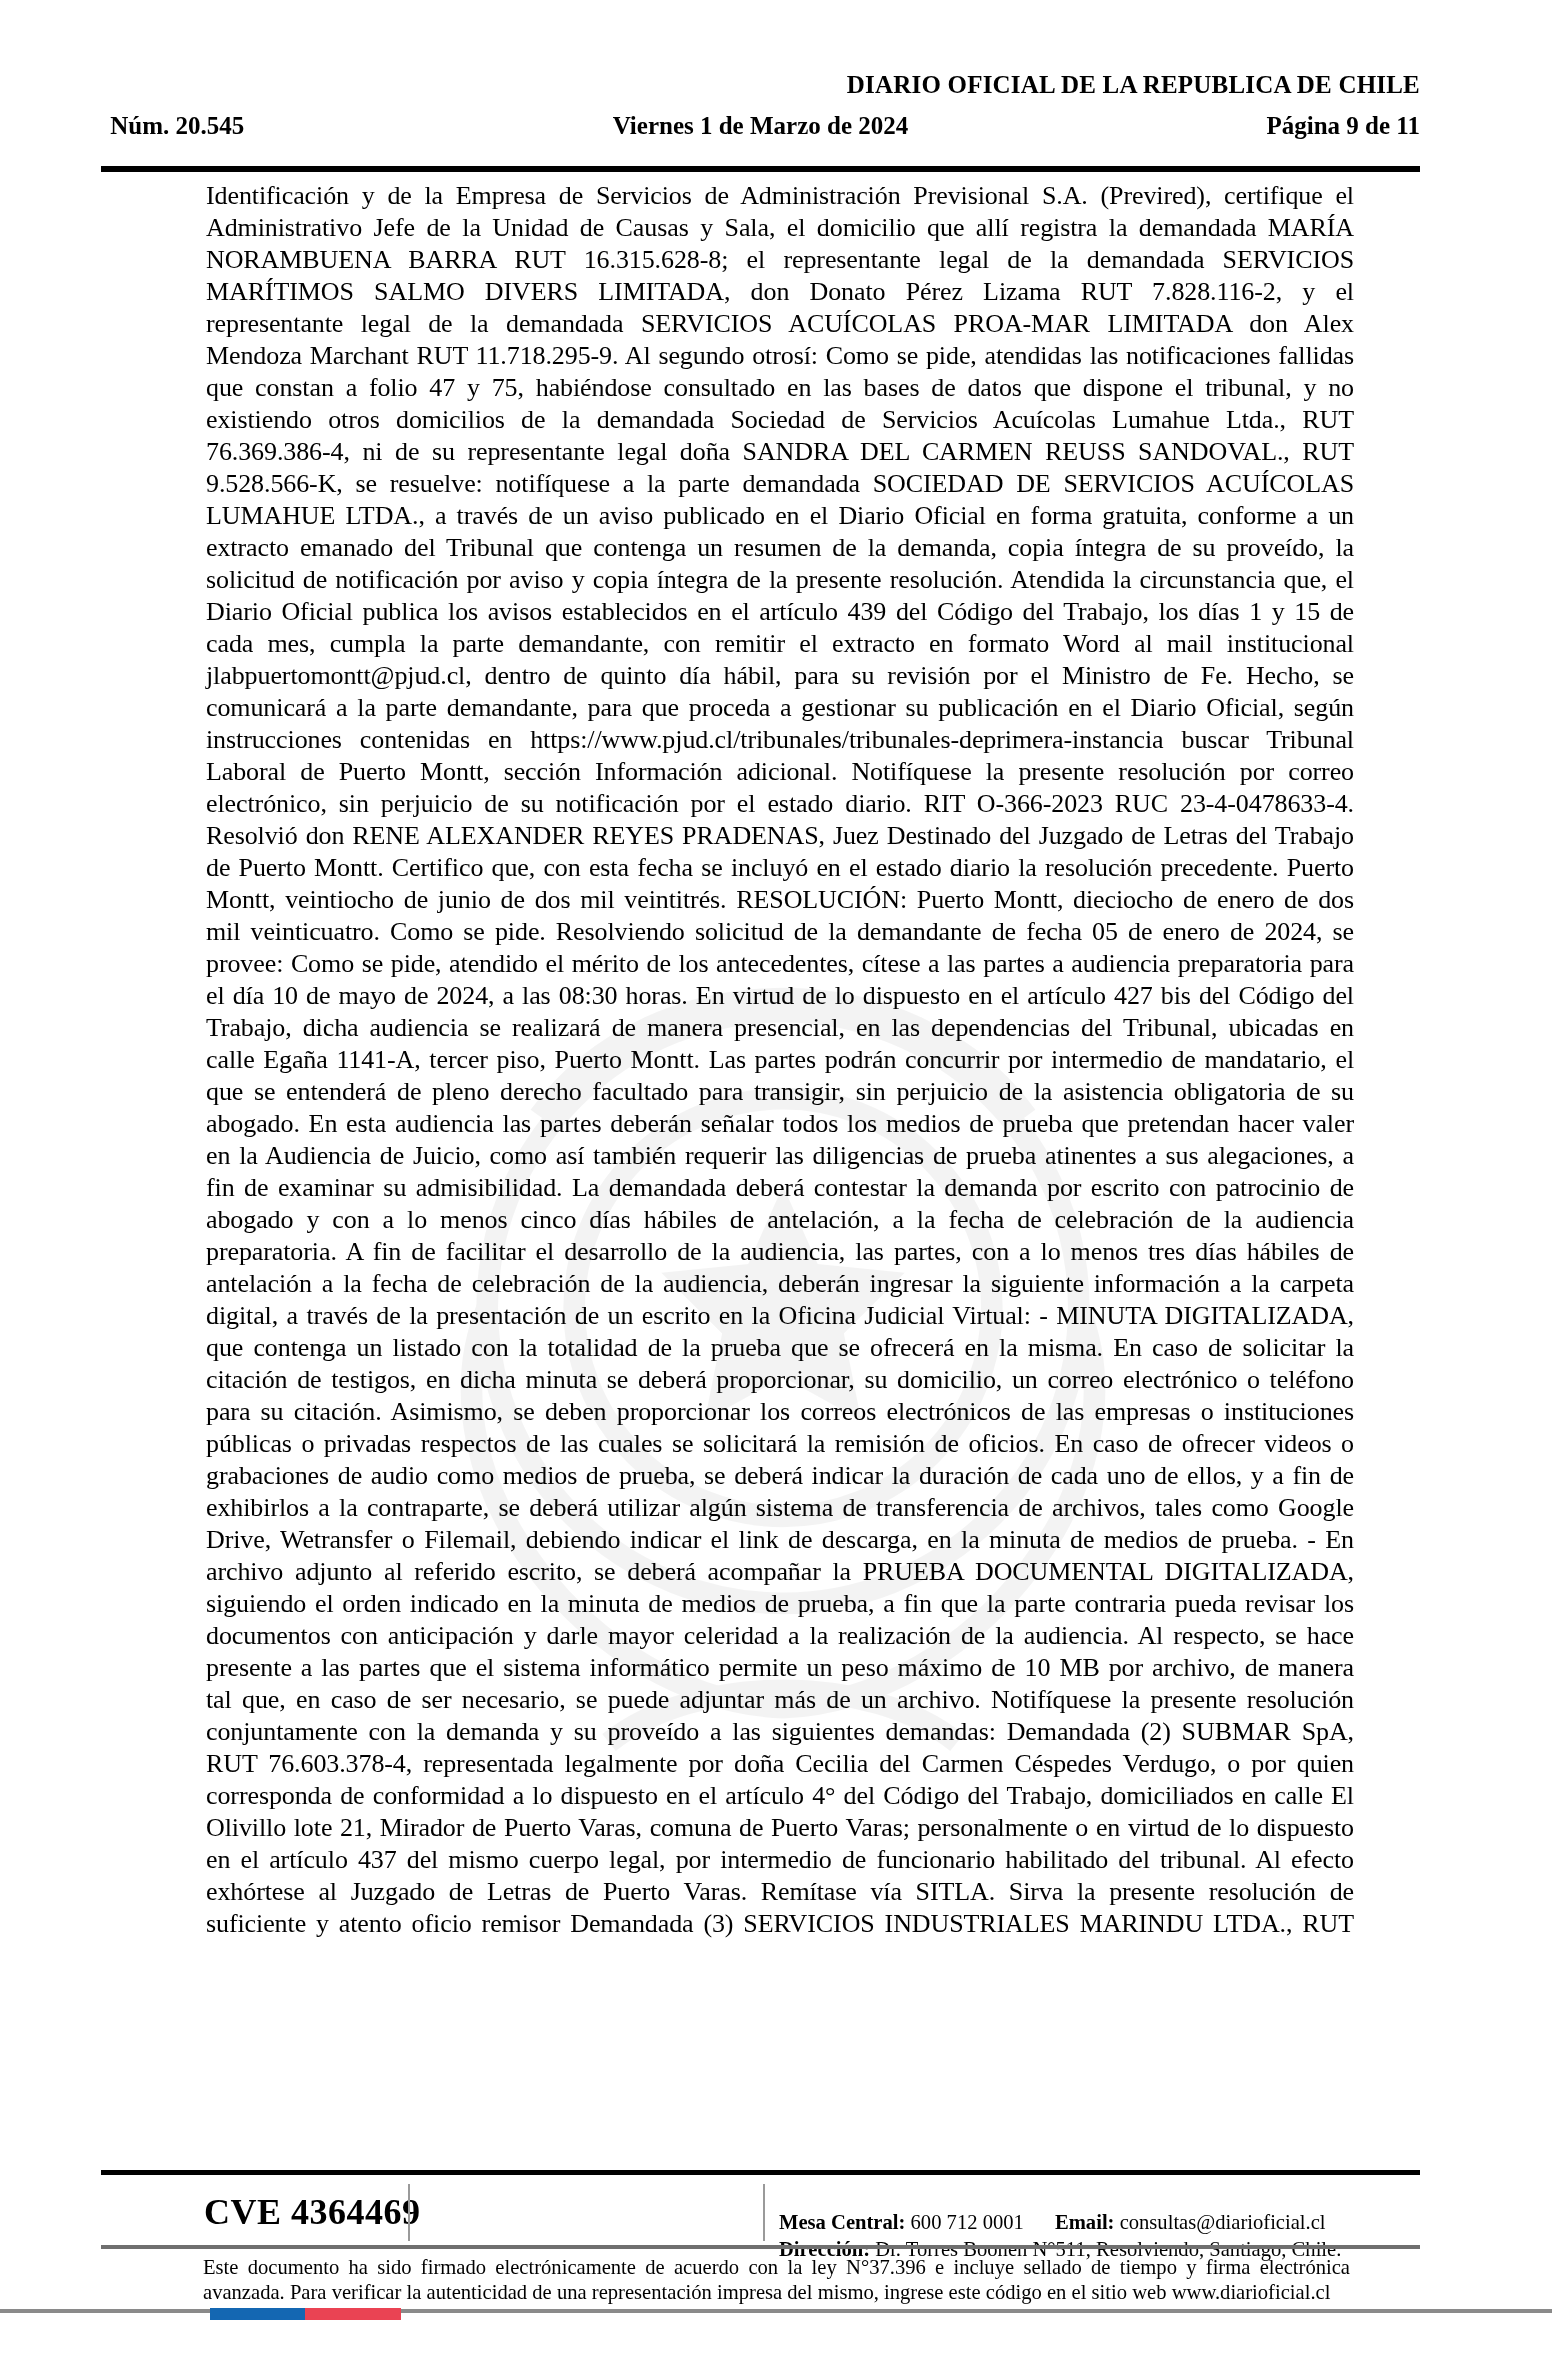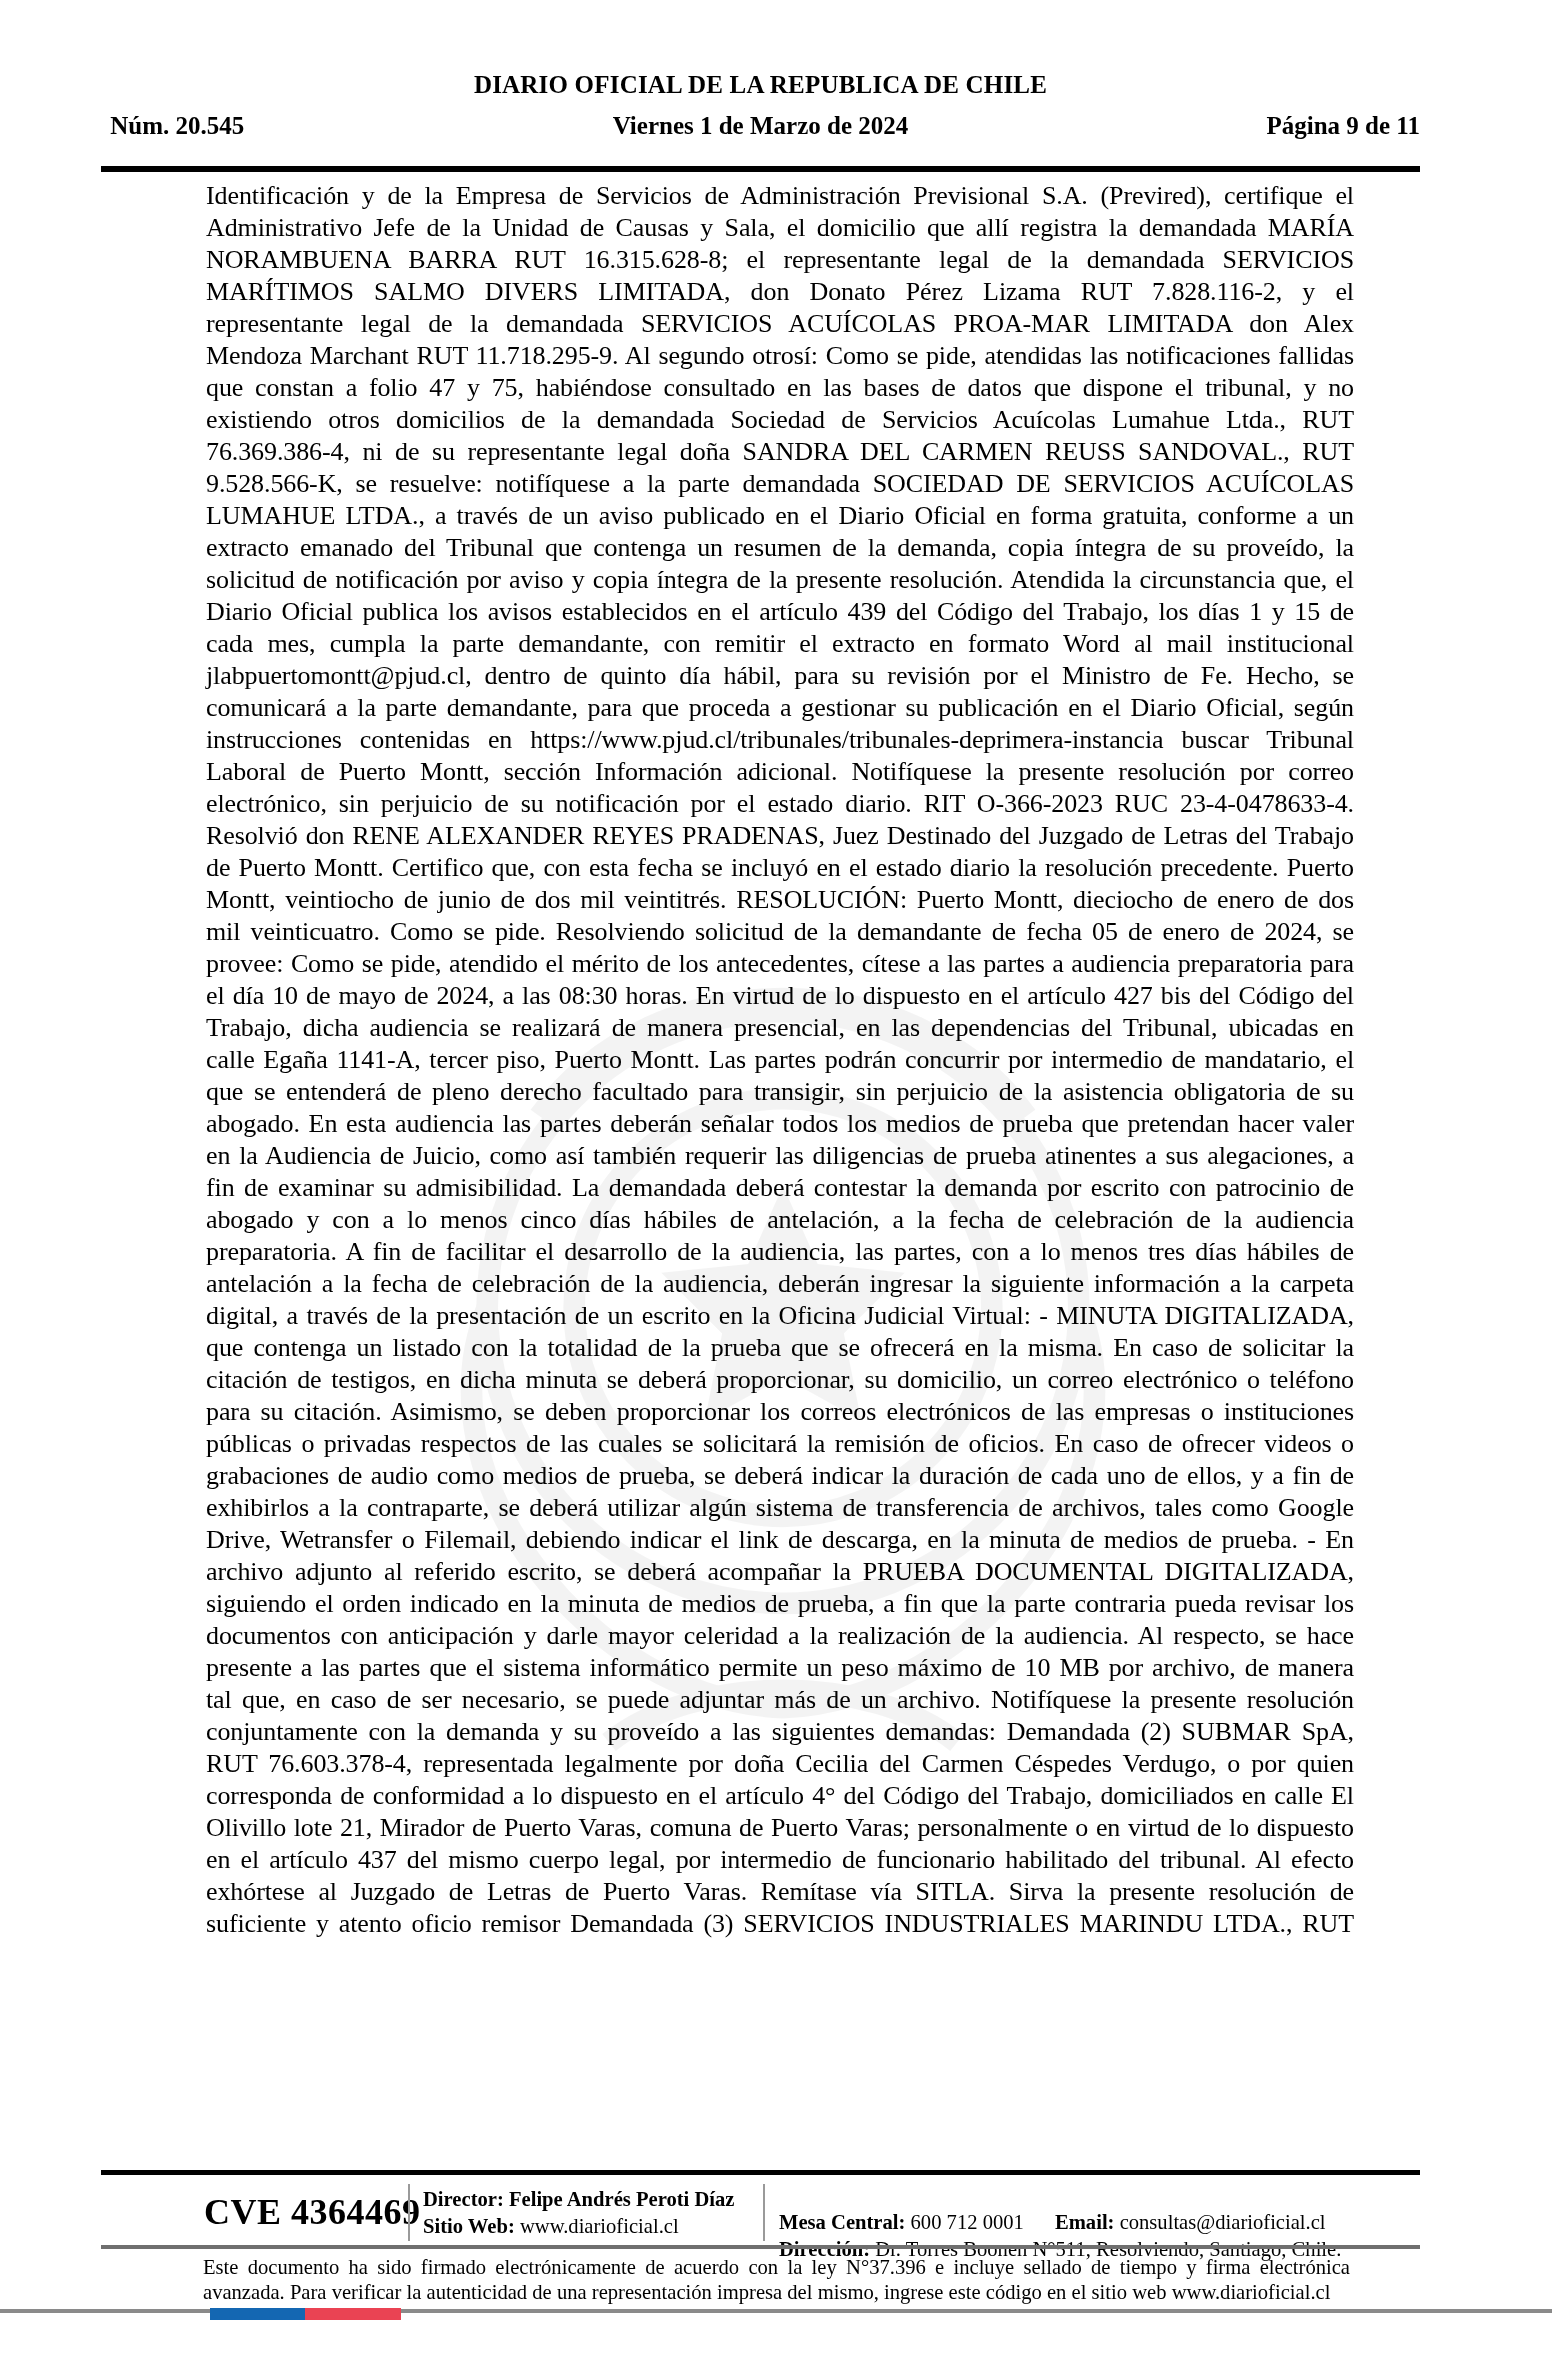--- a/index.html
+++ b/index.html
@@ -8,21 +8,21 @@
     width:1553px;height:2377px;
     background:#ffffff;
     font-family:"Liberation Serif", serif;
     color:#000;
     overflow:hidden;
     margin:0 auto;
   }
   
   .header{position:absolute;left:101px;top:71px;width:1319px;}
   .masthead{
-    text-align:center;font-weight:bold;font-size:25px;letter-spacing:0.2px;
+    text-align:right;font-weight:bold;font-size:25px;letter-spacing:0.2px;
   }
   .header-row{position:relative;margin-top:13px;height:29px;font-weight:bold;font-size:25px;}
   .issue-number{position:absolute;left:9.2px;top:0;}
   .header-date{position:absolute;left:0;right:0;text-align:center;top:0;}
   .page-number{position:absolute;right:0;top:0;}
   .header-rule{position:absolute;left:101px;top:166px;width:1319px;height:5.5px;background:#000;}
   
   .watermark{position:absolute;left:348px;top:870px;width:870px;height:962px;opacity:.045;pointer-events:none;}
   
   .body-text{
@@ -80,30 +80,20 @@
     <path d="M50 36 l4 9 10 1 -7 7 2 10 -9-5 -9 5 2-10 -7-7 10-1z" fill="#000"></path>
   </svg>
 
   <div class="body-text">Identificación y de la Empresa de Servicios de Administración Previsional S.A. (Previred), certifique el Administrativo Jefe de la Unidad de Causas y Sala, el domicilio que allí registra la demandada MARÍA NORAMBUENA BARRA RUT 16.315.628-8; el representante legal de la demandada SERVICIOS MARÍTIMOS SALMO DIVERS LIMITADA, don Donato Pérez Lizama RUT 7.828.116-2, y el representante legal de la demandada SERVICIOS ACUÍCOLAS PROA-MAR LIMITADA don Alex Mendoza Marchant RUT 11.718.295-9. Al segundo otrosí: Como se pide, atendidas las notificaciones fallidas que constan a folio 47 y 75, habiéndose consultado en las bases de datos que dispone el tribunal, y no existiendo otros domicilios de la demandada Sociedad de Servicios Acuícolas Lumahue Ltda., RUT 76.369.386-4, ni de su representante legal doña SANDRA DEL CARMEN REUSS SANDOVAL., RUT 9.528.566-K, se resuelve: notifíquese a la parte demandada SOCIEDAD DE SERVICIOS ACUÍCOLAS LUMAHUE LTDA., a través de un aviso publicado en el Diario Oficial en forma gratuita, conforme a un extracto emanado del Tribunal que contenga un resumen de la demanda, copia íntegra de su proveído, la solicitud de notificación por aviso y copia íntegra de la presente resolución. Atendida la circunstancia que, el Diario Oficial publica los avisos establecidos en el artículo 439 del Código del Trabajo, los días 1 y 15 de cada mes, cumpla la parte demandante, con remitir el extracto en formato Word al mail institucional jlabpuertomontt@pjud.cl, dentro de quinto día hábil, para su revisión por el Ministro de Fe. Hecho, se comunicará a la parte demandante, para que proceda a gestionar su publicación en el Diario Oficial, según instrucciones contenidas en https://www.pjud.cl/tribunales/tribunales-deprimera-instancia buscar Tribunal Laboral de Puerto Montt, sección Información adicional. Notifíquese la presente resolución por correo electrónico, sin perjuicio de su notificación por el estado diario. RIT O-366-2023 RUC 23-4-0478633-4. Resolvió don RENE ALEXANDER REYES PRADENAS, Juez Destinado del Juzgado de Letras del Trabajo de Puerto Montt. Certifico que, con esta fecha se incluyó en el estado diario la resolución precedente. Puerto Montt, veintiocho de junio de dos mil veintitrés. RESOLUCIÓN: Puerto Montt, dieciocho de enero de dos mil veinticuatro. Como se pide. Resolviendo solicitud de la demandante de fecha 05 de enero de 2024, se provee: Como se pide, atendido el mérito de los antecedentes, cítese a las partes a audiencia preparatoria para el día 10 de mayo de 2024, a las 08:30 horas. En virtud de lo dispuesto en el artículo 427 bis del Código del Trabajo, dicha audiencia se realizará de manera presencial, en las dependencias del Tribunal, ubicadas en calle Egaña 1141-A, tercer piso, Puerto Montt. Las partes podrán concurrir por intermedio de mandatario, el que se entenderá de pleno derecho facultado para transigir, sin perjuicio de la asistencia obligatoria de su abogado. En esta audiencia las partes deberán señalar todos los medios de prueba que pretendan hacer valer en la Audiencia de Juicio, como así también requerir las diligencias de prueba atinentes a sus alegaciones, a fin de examinar su admisibilidad. La demandada deberá contestar la demanda por escrito con patrocinio de abogado y con a lo menos cinco días hábiles de antelación, a la fecha de celebración de la audiencia preparatoria. A fin de facilitar el desarrollo de la audiencia, las partes, con a lo menos tres días hábiles de antelación a la fecha de celebración de la audiencia, deberán ingresar la siguiente información a la carpeta digital, a través de la presentación de un escrito en la Oficina Judicial Virtual: - MINUTA DIGITALIZADA, que contenga un listado con la totalidad de la prueba que se ofrecerá en la misma. En caso de solicitar la citación de testigos, en dicha minuta se deberá proporcionar, su domicilio, un correo electrónico o teléfono para su citación. Asimismo, se deben proporcionar los correos electrónicos de las empresas o instituciones públicas o privadas respectos de las cuales se solicitará la remisión de oficios. En caso de ofrecer videos o grabaciones de audio como medios de prueba, se deberá indicar la duración de cada uno de ellos, y a fin de exhibirlos a la contraparte, se deberá utilizar algún sistema de transferencia de archivos, tales como Google Drive, Wetransfer o Filemail, debiendo indicar el link de descarga, en la minuta de medios de prueba. - En archivo adjunto al referido escrito, se deberá acompañar la PRUEBA DOCUMENTAL DIGITALIZADA, siguiendo el orden indicado en la minuta de medios de prueba, a fin que la parte contraria pueda revisar los documentos con anticipación y darle mayor celeridad a la realización de la audiencia. Al respecto, se hace presente a las partes que el sistema informático permite un peso máximo de 10 MB por archivo, de manera tal que, en caso de ser necesario, se puede adjuntar más de un archivo. Notifíquese la presente resolución conjuntamente con la demanda y su proveído a las siguientes demandas: Demandada (2) SUBMAR SpA, RUT 76.603.378-4, representada legalmente por doña Cecilia del Carmen Céspedes Verdugo, o por quien corresponda de conformidad a lo dispuesto en el artículo 4° del Código del Trabajo, domiciliados en calle El Olivillo lote 21, Mirador de Puerto Varas, comuna de Puerto Varas; personalmente o en virtud de lo dispuesto en el artículo 437 del mismo cuerpo legal, por intermedio de funcionario habilitado del tribunal. Al efecto exhórtese al Juzgado de Letras de Puerto Varas. Remítase vía SITLA. Sirva la presente resolución de suficiente y atento oficio remisor Demandada (3) SERVICIOS INDUSTRIALES MARINDU LTDA., RUT</div>
 
   <div class="footer-rule-top"></div>
 
   <div class="footer-box">
     <span class="cve">CVE 4364469</span>
     <span class="vdiv1"></span>
-    <div class="fcol fcol-director">
-      <div>
-        <span class="lbl">Director:</span>
-        <span class="director-name">Felipe Andrés Peroti Díaz</span>
-      </div>
-      <div>
-        <span class="lbl">Sitio Web:</span>
-        <span>www.diarioficial.cl</span>
-      </div>
-    </div>
     <span class="vdiv2"></span>
     <div class="fcol fcol-contact">
       <div>
         <span class="lbl">Mesa Central:</span>
         <span>600 712 0001</span>
         <span class="email-group">
           <span class="lbl">Email:</span>
           <span>consultas@diarioficial.cl</span>
         </span>
       </div>

